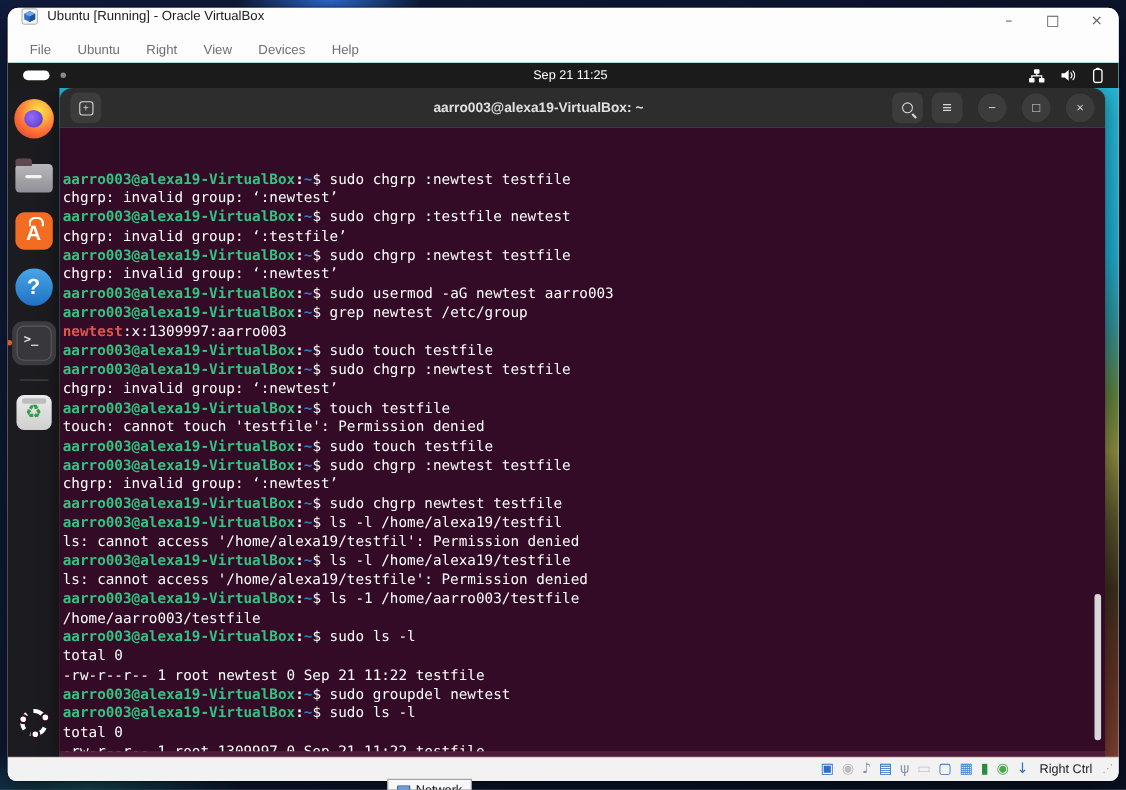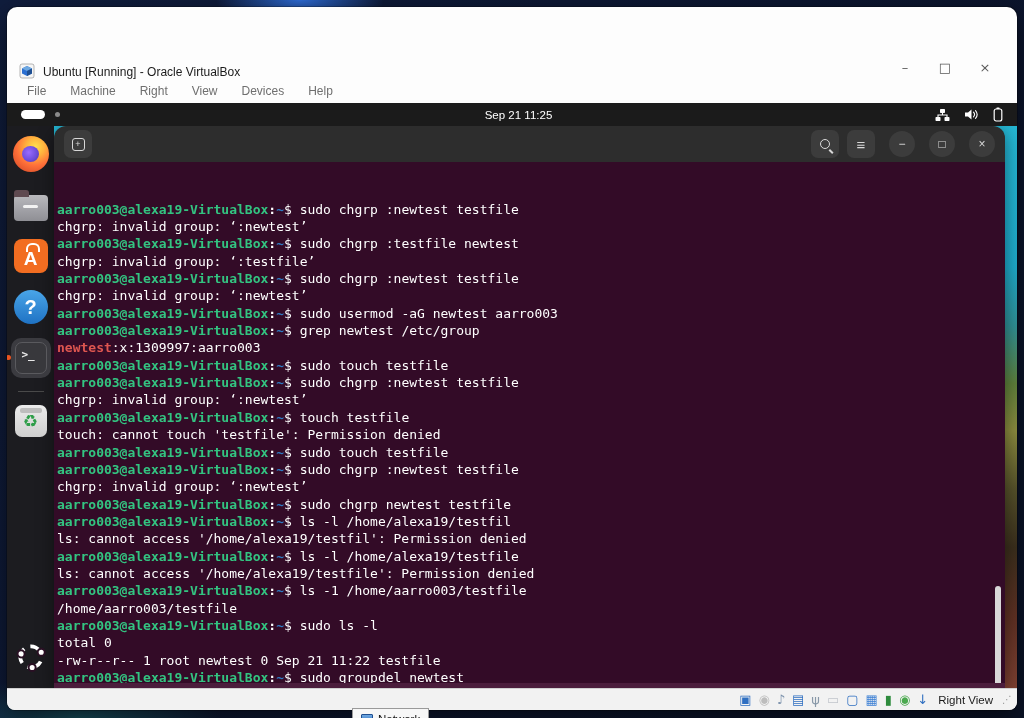--- a/index.html
+++ b/index.html
@@ -14,21 +14,21 @@
   }
 
   
   .vbox-window {
     position:absolute; left:7px; top:7px; width:1010px; height:703px;
     border-radius:10px 10px 8px 8px;
     background:#fdfdfd;
     box-shadow:0 0 0 1px rgba(0,0,0,.25), 0 10px 28px rgba(0,0,0,.55);
     display:flex; flex-direction:column; overflow:hidden;
   }
-  .titlebar { height:26px; display:flex; align-items:flex-end; padding:0 12px 0 12px; background:#fdfdfd;margin-top:46px; }
+  .titlebar { height:26px; display:flex; align-items:flex-start; padding:0 0 0 12px; background:#fdfdfd; }
   .vbox-logo { width:16px; height:16px; margin-right:8px; flex:0 0 auto; }
   .title-text { font-size:12px; color:#1b1b1b; }
   .tb-spacer { flex:1; }
   .win-btn { width:40px; height:24px; display:flex; align-items:center; justify-content:center;
              color:#5a5a5a; font-size:13px; font-family:"DejaVu Sans",sans-serif; cursor:default; }
   .menubar { height:24px; display:flex; align-items:center; padding-left:8px; background:#fdfdfd; }
   .menu-item { padding:0 12px; font-size:12px; color:#6f6f6f; }
 
   
   .vm-screen {
@@ -138,21 +138,21 @@
     </svg>
     <span class="title-text">Ubuntu [Running] - Oracle VirtualBox</span>
     <span class="tb-spacer"></span>
     <span class="win-btn">–</span>
     <span class="win-btn">□</span>
     <span class="win-btn">×</span>
   </div>
 
   <div class="menubar">
     <span class="menu-item">File</span>
-    <span class="menu-item">Machine</span>
+    <span class="menu-item">Ubuntu</span>
     <span class="menu-item">Right</span>
     <span class="menu-item">View</span>
     <span class="menu-item">Devices</span>
     <span class="menu-item">Help</span>
   </div>
 
   <div class="vm-screen">
 
     <div class="topbar">
       <span class="activities"></span>
@@ -207,20 +207,21 @@
             <circle cx="12.8" cy="19.4" r="2.5" fill="#fff" stroke="#2a1024" stroke-width="1.4"></circle>
           </svg>
         </div>
       </div>
 
       <div class="terminal-window">
         <div class="term-header">
           <div class="term-btn">
             <span class="newtab-glyph">+</span>
           </div>
+          <div class="term-title">aarro003@alexa19-VirtualBox: ~</div>
           <div class="term-header-right">
             <div class="term-btn">
               <span class="search-glyph"></span>
             </div>
             <div class="term-btn">
               <span style="font-size:15px;">≡</span>
             </div>
             <span class="circle-btn">−</span>
             <span class="circle-btn">□</span>
             <span class="circle-btn">×</span>
@@ -243,21 +244,21 @@
         <span class="status-icon" style="color: rgb(125, 147, 173);">♪</span>
         <span class="status-icon" style="color: rgb(47, 111, 193);">▤</span>
         <span class="status-icon" style="color: rgb(136, 152, 168);">ψ</span>
         <span class="status-icon" style="color: rgb(194, 198, 204);">▭</span>
         <span class="status-icon" style="color: rgb(47, 111, 193);">▢</span>
         <span class="status-icon" style="color: rgb(59, 127, 212);">▦</span>
         <span class="status-icon" style="color: rgb(46, 139, 61);">▮</span>
         <span class="status-icon" style="color: rgb(74, 169, 78);">◉</span>
         <span class="status-icon" style="color: rgb(47, 111, 193);">↓</span>
       </span>
-    <span class="hostkey-label">Right View</span>
+    <span class="hostkey-label">Right Ctrl</span>
     <span class="resize-grip">⋰</span>
   </div>
 </div>
 
 <div class="host-tooltip">
   <span class="mini-win"></span>
   <span>Network</span>
 </div>
 
 </body></html>

